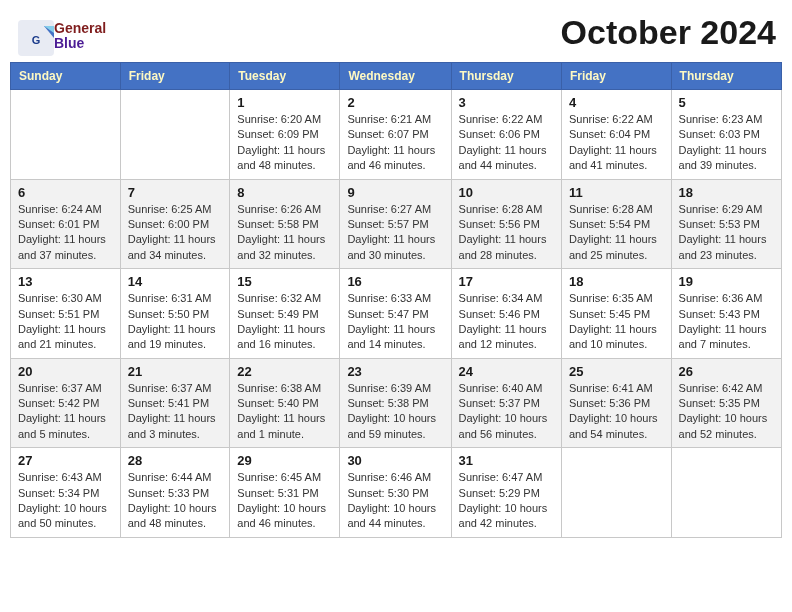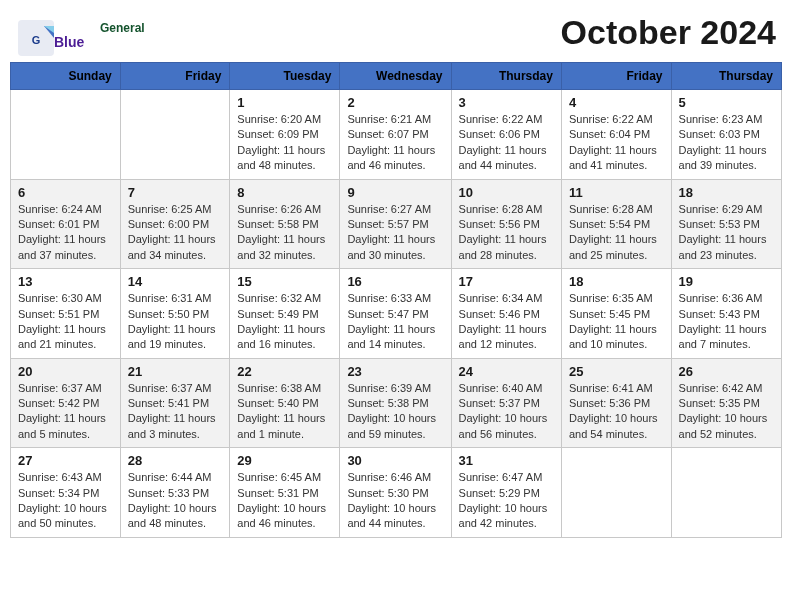--- a/index.html
+++ b/index.html
@@ -45,22 +45,22 @@
       color: #333;
       margin-top: 2px;
     }
     .calendar-table {
       width: 100%;
       border-collapse: collapse;
       font-size: 11px;
     }
     .calendar-table th {
       background-color: #4472c4;
-      color: #000000;
-      text-align: right;
+      color: #fef9c3;
+      text-align: left;
       padding: 6px 8px;
       font-size: 12px;
       font-weight: bold;
       border: 1px solid #3a60a8;
     }
     .calendar-table td {
       border: 1px solid #c8c8c8;
       vertical-align: top;
       padding: 5px 7px;
       height: 78px;
@@ -96,21 +96,21 @@
   <div class="logo">
     <div class="logo-icon">
       <svg width="40" height="40" viewBox="0 0 40 40">
         <rect x="2" y="2" width="36" height="36" rx="4" fill="#1a3a8a" opacity="0.1"></rect>
         <text x="20" y="26" text-anchor="middle" font-size="11" font-weight="bold" fill="#1a3a8a" font-family="Arial">G</text>
         <polygon points="28,8 38,8 38,20" fill="#4472c4"></polygon>
         <polygon points="28,8 38,8 38,15" fill="#87CEEB"></polygon>
       </svg>
     </div>
     <div>
-      <div style="color:#14532d; font-size:12px; line-height:1.1;padding-left:46px;">General</div>
+      <div style="color:#7f1d1d; font-size:14px; line-height:1.1;">General</div>
       <div style="color:#4c1d95; font-size:14px; line-height:1.1;">Blue</div>
     </div>
   </div>
   <div class="title-block">
     <div class="month-title">October 2024</div>
   </div>
 </div>
 
 <table class="calendar-table">
   <thead>

